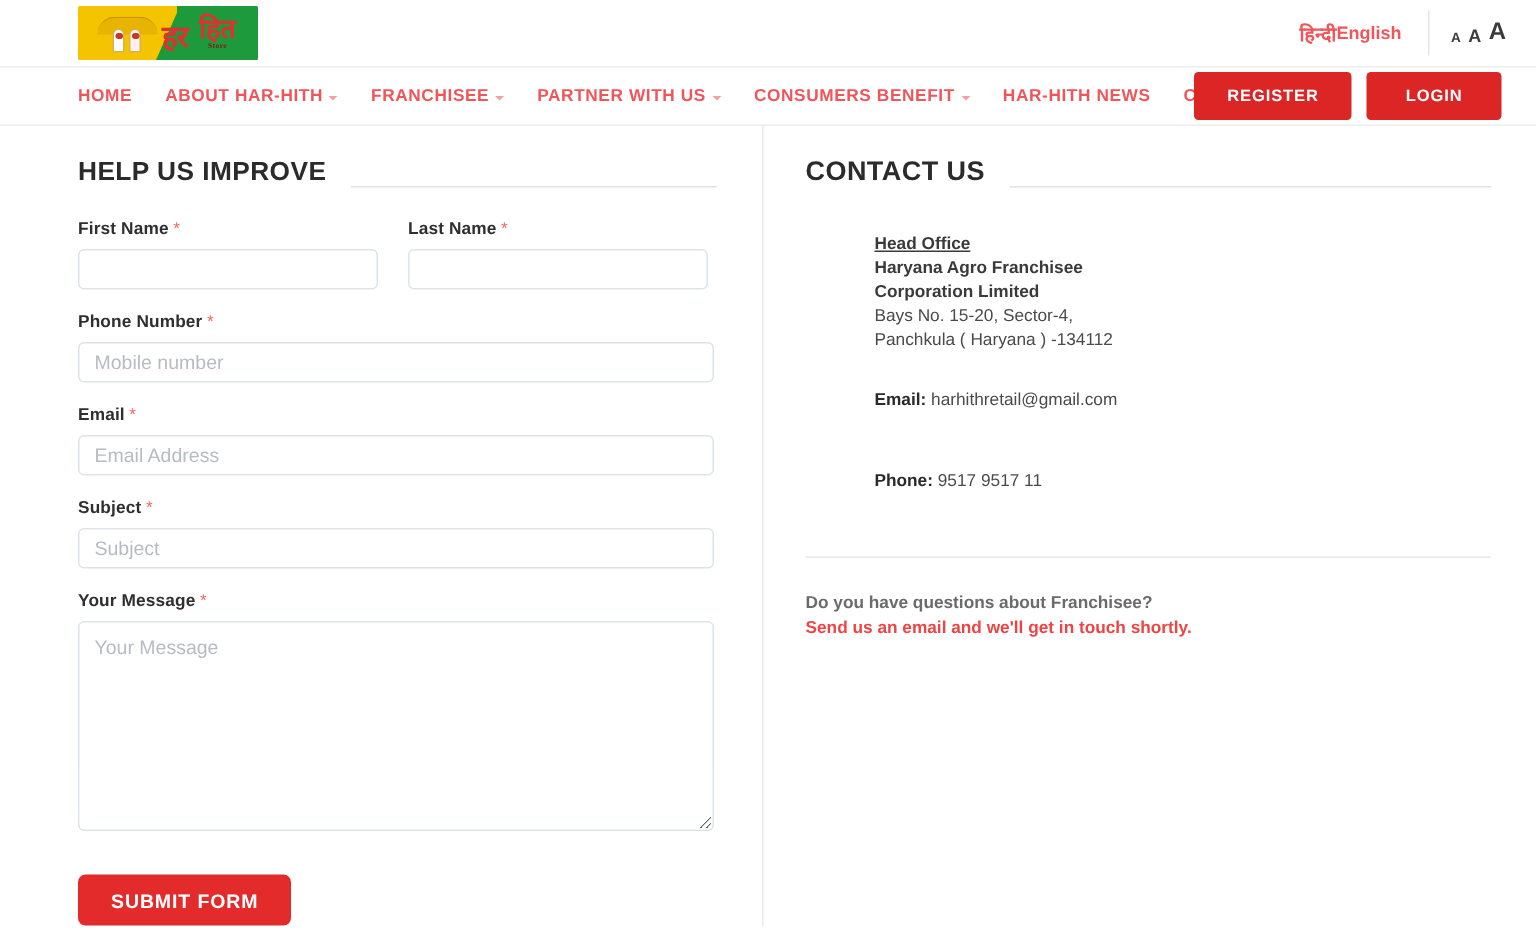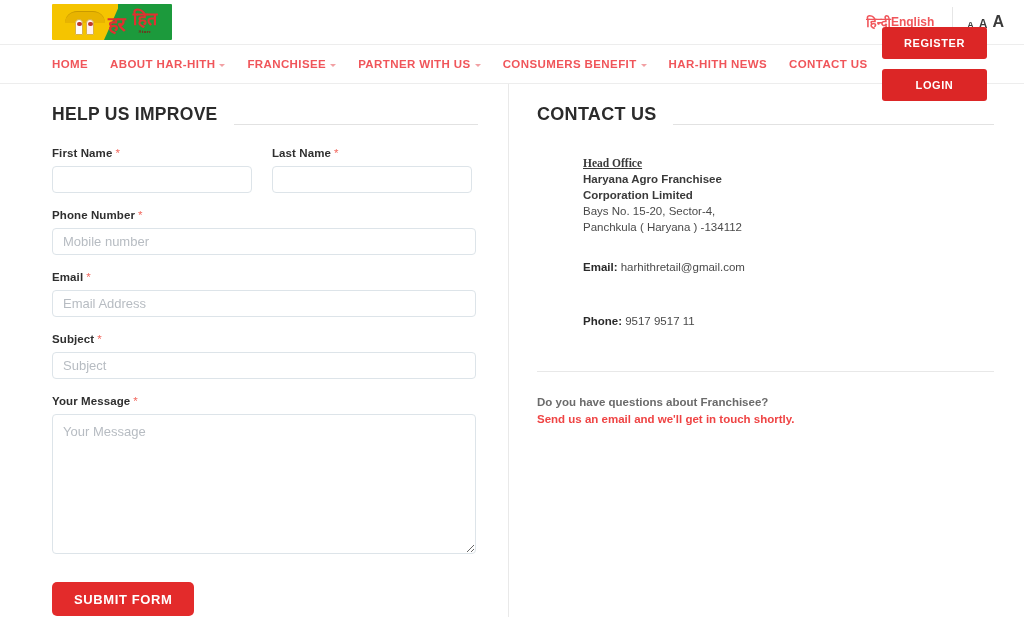--- a/index.html
+++ b/index.html
@@ -130,23 +130,23 @@
   .nav-item:first-child { padding-left: 0; }
   .caret {
     display:inline-block;
     width:0;height:0;
     border-left:3px solid transparent;
     border-right:3px solid transparent;
     border-top:3.5px solid #f2a0a3;
     margin-top:2px;
   }
   .nav-actions {
-    position: absolute; right: 37px; top: 50%;
+    position: absolute; right: 23px; top: 50%;
     transform: translateY(-50%);
-    display: flex; gap: 10px; flex-direction: column;
+    display: flex; gap: 10px;
   }
   .btn-red {
     background: #dc2626;
     color: #fff;
     border: none;
     border-radius: 3px;
     font-size: 11px;
     font-weight: bold;
     letter-spacing: .6px;
     padding: 0 22px;
@@ -220,21 +220,21 @@
     font-weight: bold;
     letter-spacing: .6px;
     cursor: pointer;
     font-family: "Liberation Sans", sans-serif;
   }
 
   
   .contact-block { padding-left: 46px; }
   .cb-line { font-size: 11.5px; color: #3a3a3a; line-height: 16px; }
   .cb-line.bold { font-weight: bold; }
-  .cb-line.underline { font-weight: bold; text-decoration: underline; font-family: Liberation Serif, serif; }
+  .cb-line.underline { font-weight: bold; text-decoration: underline; }
   .cb-line.addr { color: #4a4a4a; }
   .cb-gap { height: 16px; }
   .cb-gap-lg { height: 26px; }
   .kv { font-size: 11.5px; color: #4a4a4a; }
   .kv b { color: #2a2a2a; }
 
   .rule-h { height:1px; background:#e8e8e8; margin: 44px 0 22px 0; }
   .q-text { font-size: 11.5px; color: #6b6b6b; font-weight: bold; line-height: 17px;}
   .q-link { font-size: 11.5px; color: #ef4444; font-weight: bold; line-height: 17px; text-decoration:none; display:block;}
 </style>

